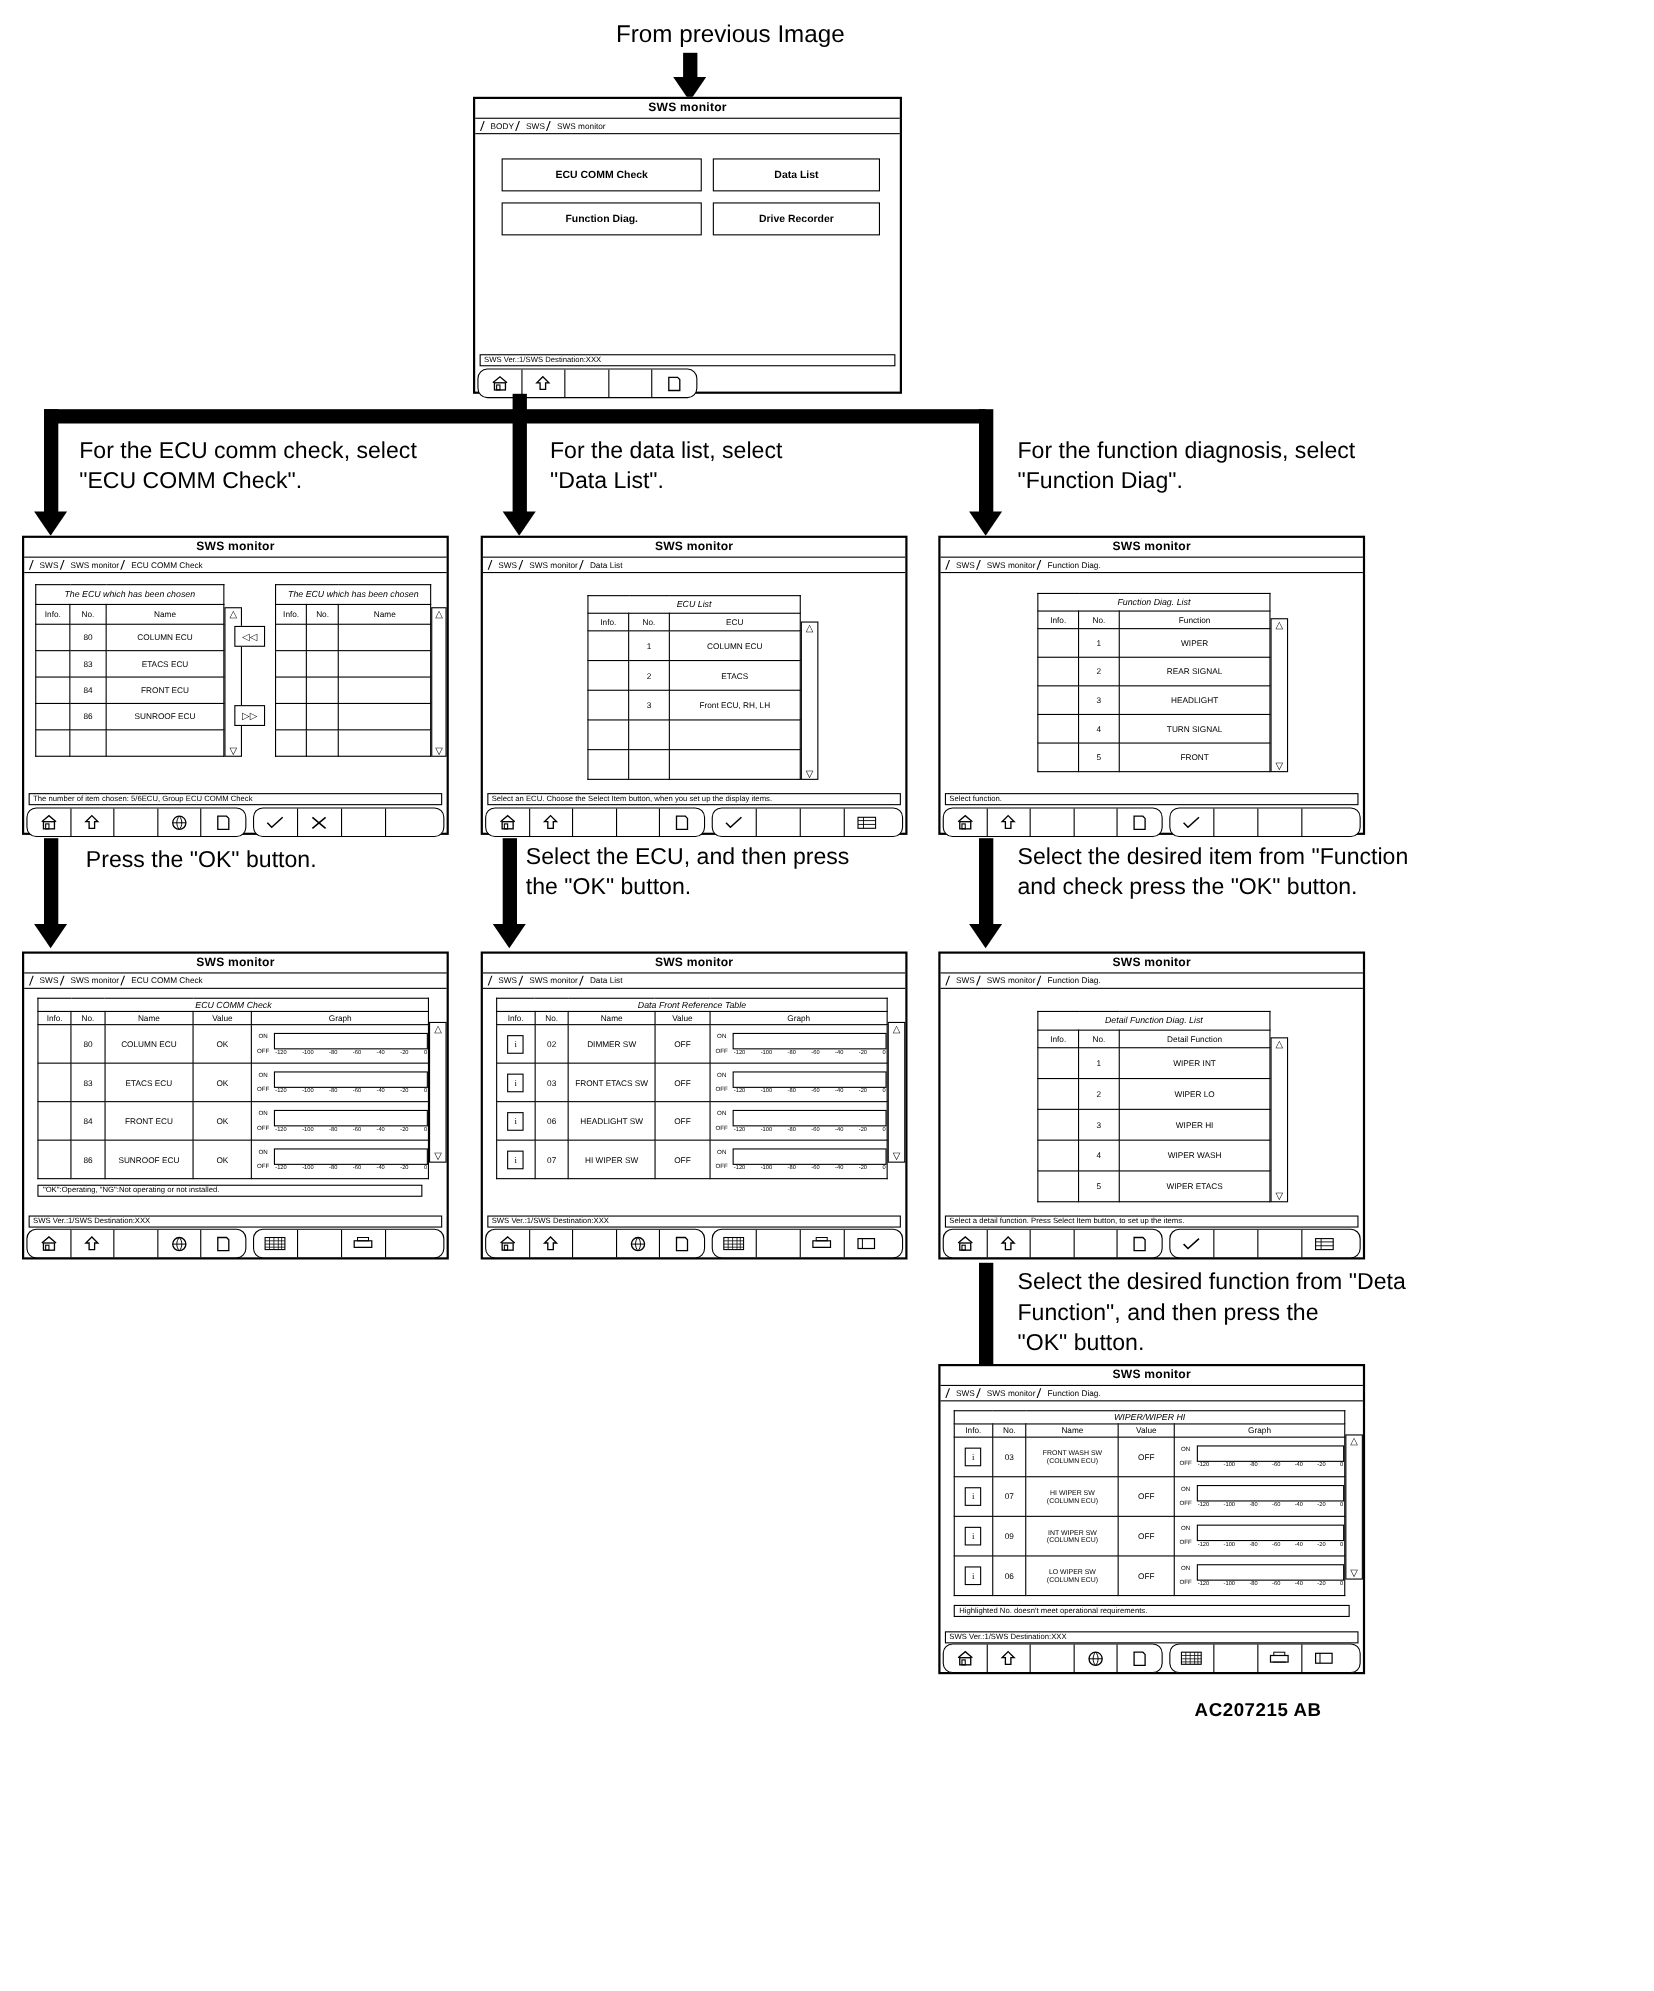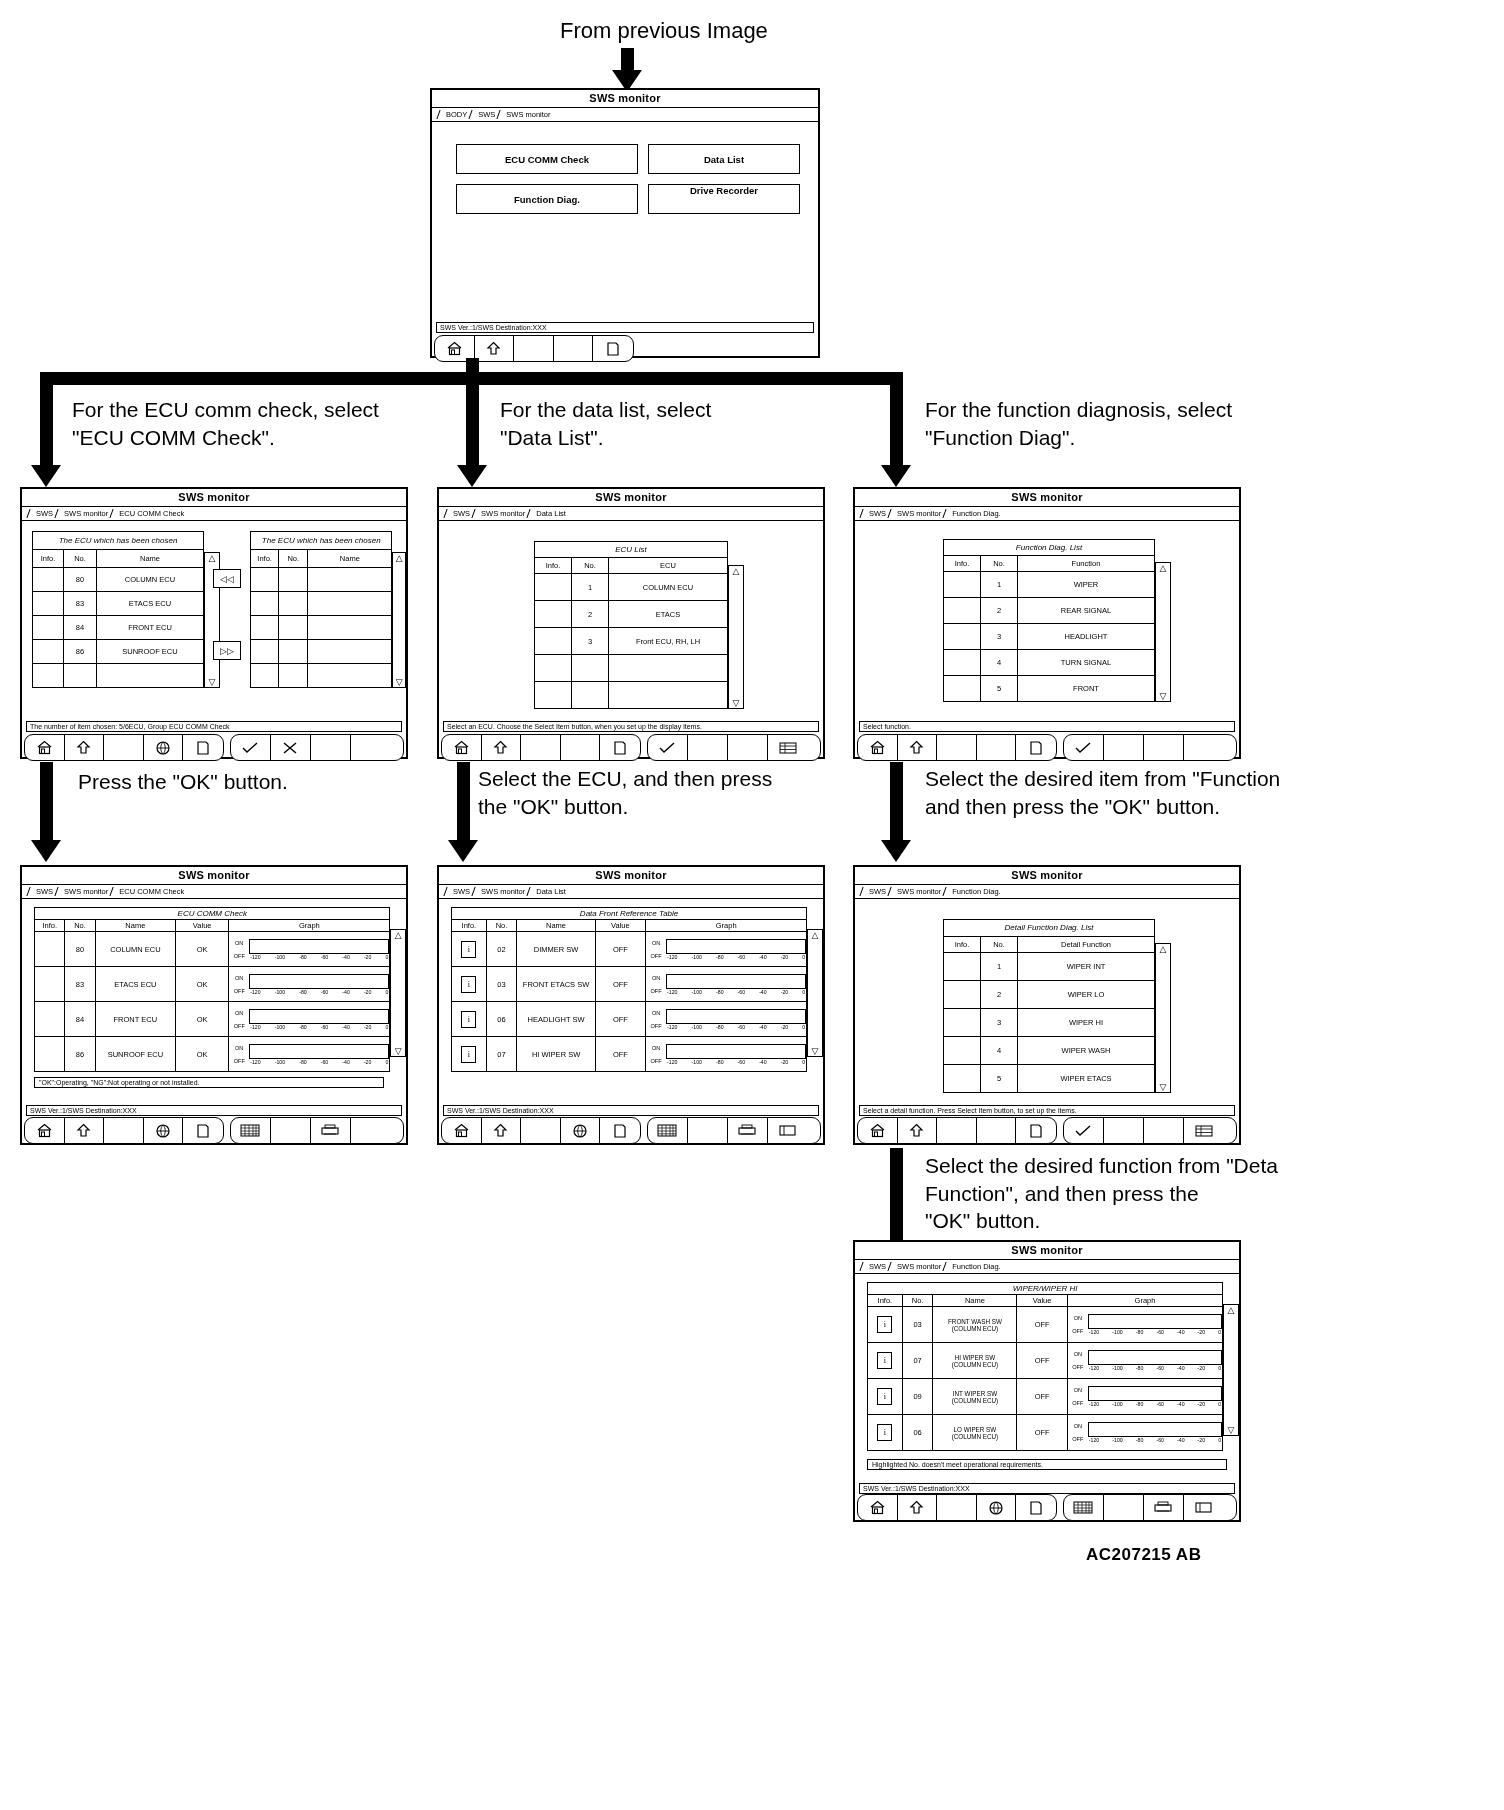--- a/index.html
+++ b/index.html
@@ -86,21 +86,21 @@
     </div>
     <div class="abs" style="left:216px;top:22px;width:150px;height:28px;border:1px solid #000;
                 display:flex;align-items:center;justify-content:center;font-size:9.5px;font-weight:bold;">
       <span>Data List</span>
     </div>
     <div class="abs" style="left:24px;top:62px;width:180px;height:28px;border:1px solid #000;
                 display:flex;align-items:center;justify-content:center;font-size:9.5px;font-weight:bold;">
       <span>Function Diag.</span>
     </div>
     <div class="abs" style="left:216px;top:62px;width:150px;height:28px;border:1px solid #000;
-                display:flex;justify-content:center;font-size:9.5px;font-weight:bold;">
+                display:flex;align-items:center;justify-content:center;font-size:9.5px;font-weight:bold;">
       <span>Drive Recorder</span>
     </div>
   </div>
   <div class="statusbar" style="top:232px;">SWS Ver.:1/SWS Destination:XXX</div>
   <div class="toolbar" style="top:245px;">
     <div class="tb-group" style="width:200px;">
       <div class="tb-btn">
         <svg width="17" height="15" viewBox="0 0 17 15">
             <path d="M2 7L8.5 1.5L15 7" fill="none" stroke="#000" stroke-width="1.2"></path>
             <rect x="3.5" y="7" width="10" height="6.5" fill="none" stroke="#000" stroke-width="1.2"></rect>
@@ -482,21 +482,21 @@
 <div class="abs flowtext" style="left:78px;top:768px;width:330px;">Press the "OK" button.</div>
 
 <div class="arrow-v" style="left:457px;top:762px;height:80px;"></div>
 <div class="arrow-head" style="left:448px;top:840px;"></div>
 <div class="abs flowtext" style="left:478px;top:765px;width:340px;">Select the ECU, and then press
 the "OK" button.</div>
 
 <div class="arrow-v" style="left:890px;top:762px;height:80px;"></div>
 <div class="arrow-head" style="left:881px;top:840px;"></div>
 <div class="abs flowtext" style="left:925px;top:765px;width:380px;">Select the desired item from "Function
-and then press the "OK" button.</div>
+and check press the "OK" button.</div>
 
 <div class="win" style="left:20px;top:865px;width:388px;height:280px;">
   <div class="win-title">SWS monitor</div>
   <div class="crumb">
     <i></i>
       <span>SWS</span>
     <i></i>
       <span>SWS monitor</span>
     <i></i>
       <span>ECU COMM Check</span>

